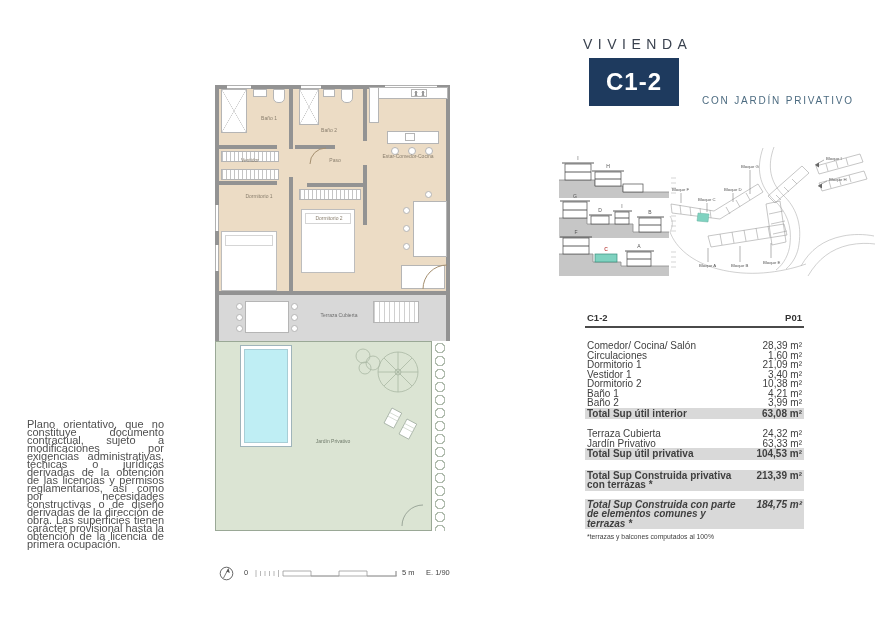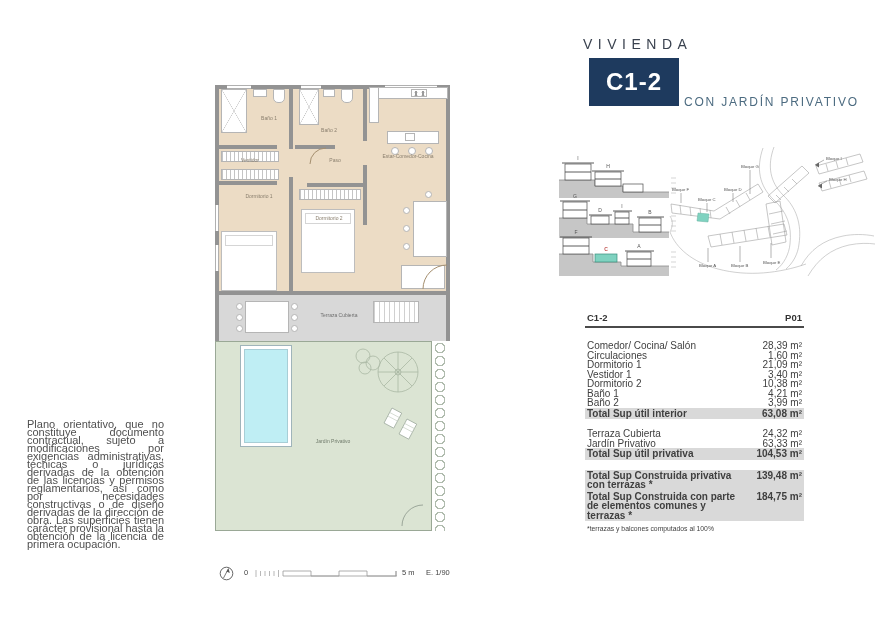--- a/index.html
+++ b/index.html
@@ -6,21 +6,21 @@
   #page{position:relative;width:880px;height:640px;background:#ffffff;overflow:hidden;
         font-family:"Liberation Sans",sans-serif;}
   #page *{box-sizing:border-box;}
   .abs{position:absolute;}
 
   
   .brand{left:583px;top:36px;font-size:14px;letter-spacing:5.5px;color:#3a424f;font-weight:400;}
   .unit-box{left:589px;top:58px;width:90px;height:48px;background:#1e3a5e;display:flex;
             align-items:center;justify-content:center;}
   .unit-box span{color:#fff;font-size:24px;font-weight:bold;letter-spacing:1px;}
-  .subtitle{left:684px;top:95px;font-size:12px;letter-spacing:1.8px;color:#4c6b80;}
+  .subtitle{left:702px;top:95px;font-size:10px;letter-spacing:1.8px;color:#4c6b80;}
 
   
   .disclaimer{left:27px;top:420px;width:137px;font-size:11px;line-height:8px;
               color:#4f4f4f;text-align:justify;}
 
   
   .plan{left:215px;top:85px;width:235px;height:448px;}
   .apt{left:0;top:0;width:235px;height:210px;background:#ecdcc5;border:4px solid #939393;}
   .wall{position:absolute;background:#939393;}
   .win{position:absolute;height:4px;background:#fff;border-top:1px solid #b0b0b0;border-bottom:1px solid #b0b0b0;}
@@ -60,21 +60,21 @@
   .table{left:585px;top:312px;width:219px;color:#3f3f3f;}
   .thead{display:flex;justify-content:space-between;font-size:9.5px;font-weight:bold;
          border-bottom:2px solid #4a4a4a;padding:0 2px 3px 2px;color:#333;}
   .rows{margin-top:13px;}
   .trow{display:flex;justify-content:space-between;align-items:flex-start;font-size:10px;
         line-height:9.5px;padding:0 2px;}
   .trow .lbl{flex:1;padding-right:8px;}
   .trow .val{text-align:right;white-space:nowrap;}
   .trow.total{background:#d9d9d9;font-weight:bold;padding-top:1px;padding-bottom:1px;}
   .grp{margin-top:10px;}
-  .grp-sm{}
+  .grp-sm{margin-top:8px;font-style:italic;}
   .tfoot{font-size:6.8px;margin-top:4px;padding:0 2px;}
 </style>
 </head>
 <body>
 
 <div id="page">
 
   <div class="abs brand">VIVIENDA</div>
   <div class="abs unit-box">
     <span>C1-2</span>
@@ -408,21 +408,21 @@
       <div class="trow">
           <span class="lbl">Jardín Privativo</span>
           <span class="val">63,33 m²</span>
         </div>
       <div class="trow total">
           <span class="lbl">Total Sup útil privativa</span>
           <span class="val">104,53 m²</span>
         </div>
       <div class="trow total grp">
           <span class="lbl">Total Sup Construida privativa con terrazas *</span>
-          <span class="val">139,48 m²</span>
+          <span class="val">213,39 m²</span>
         </div>
       <div class="trow total grp-sm">
           <span class="lbl" style="max-width:160px">Total Sup Construida con parte de elementos comunes y terrazas *</span>
           <span class="val">184,75 m²</span>
         </div>
     </div>
     <div class="tfoot">*terrazas y balcones computados al 100%</div>
   </div>
 
 </div>

